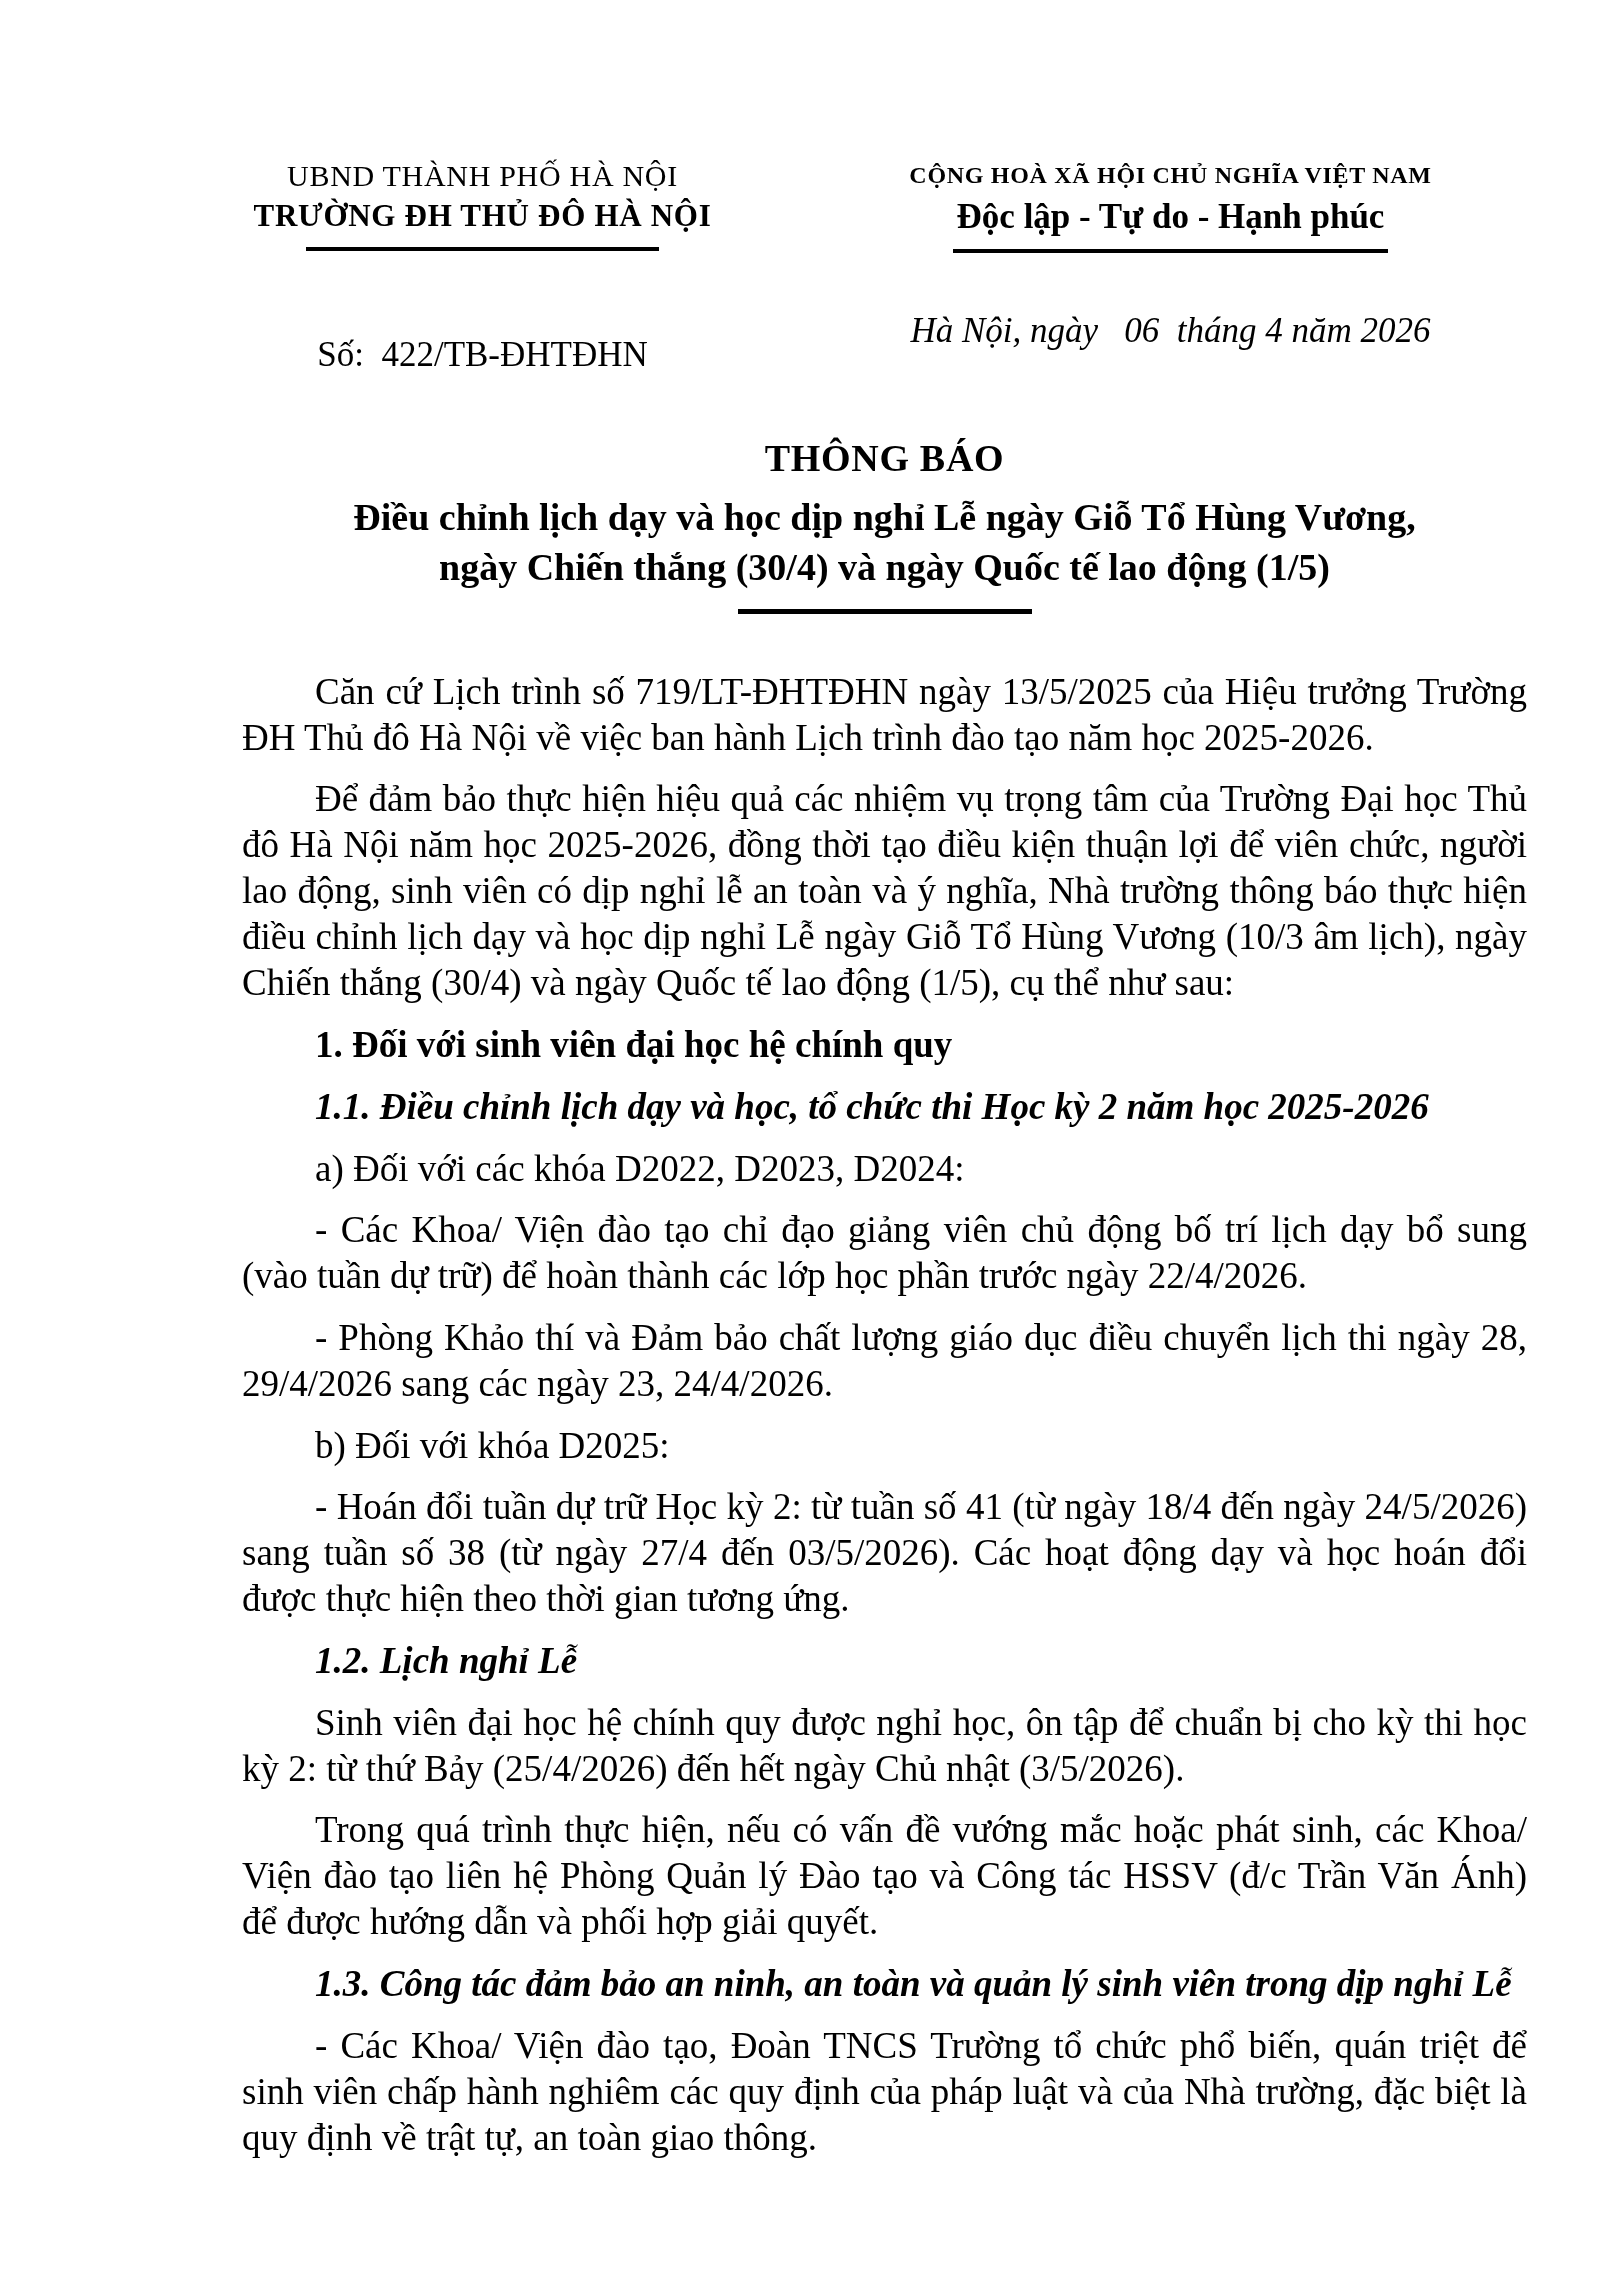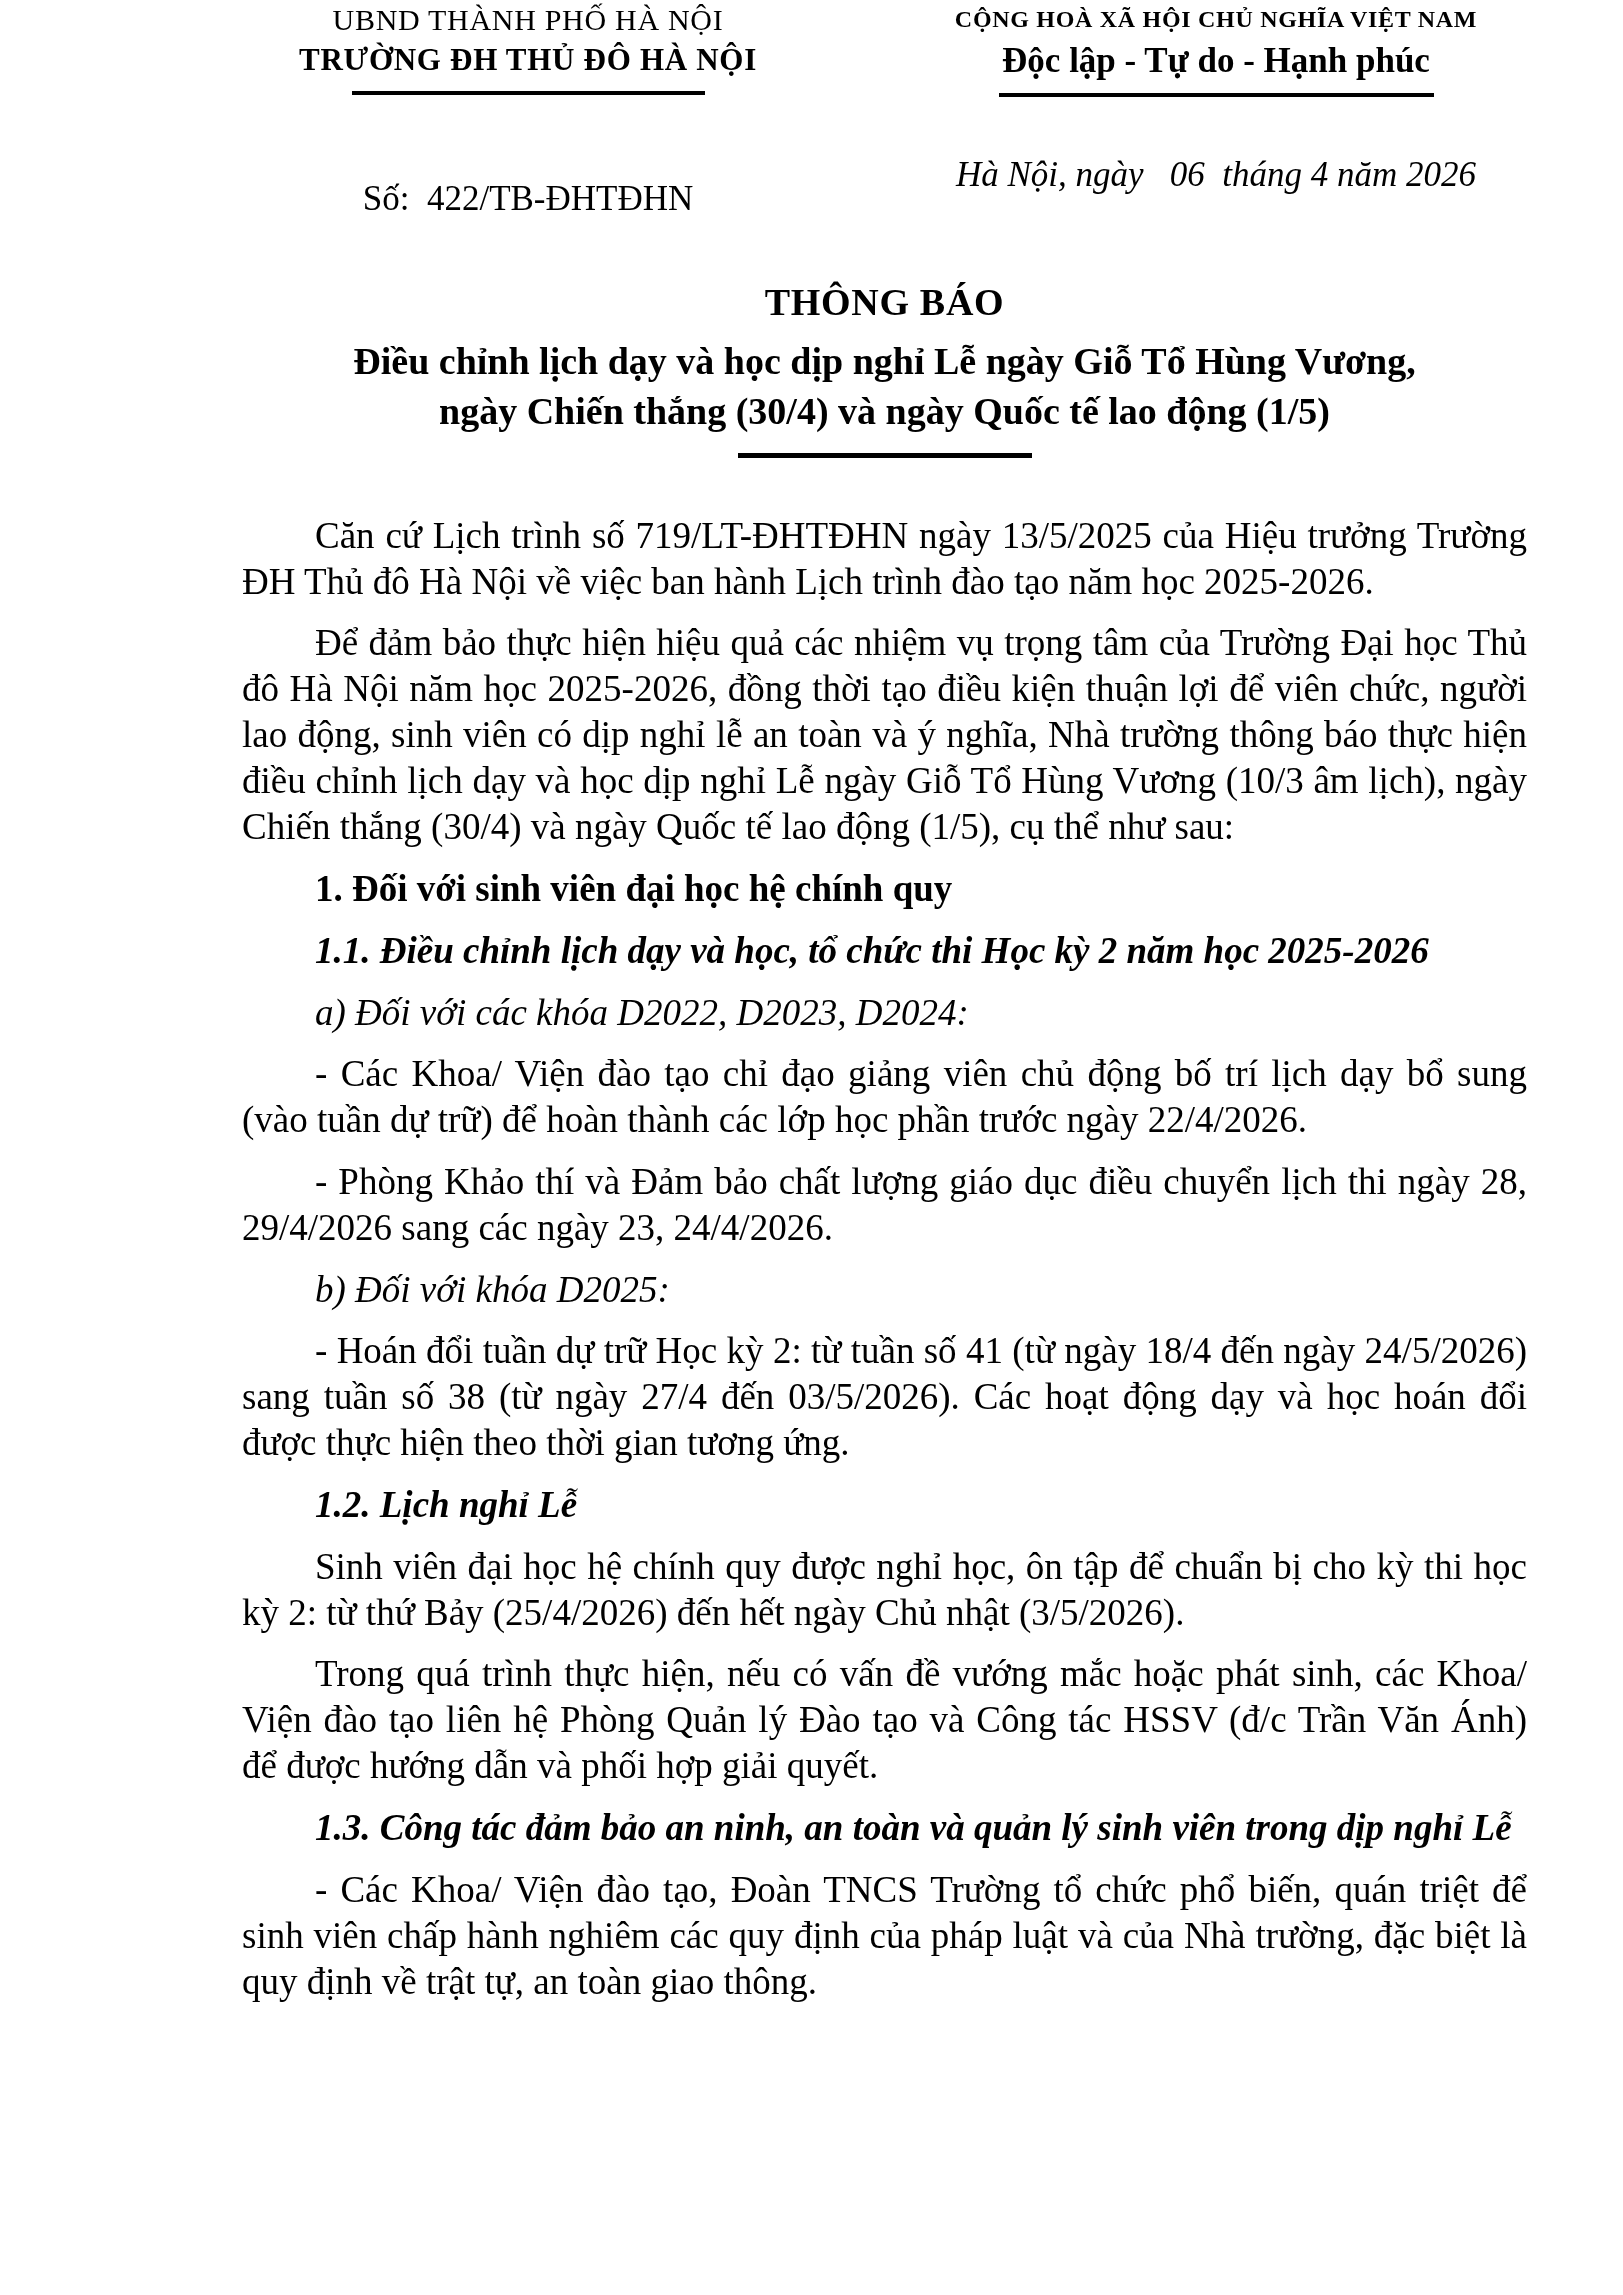--- a/index.html
+++ b/index.html
@@ -12,21 +12,22 @@
     width: 1623px;
     height: 2295px;
     background: #ffffff;
     color: #000000;
     font-family: "Liberation Serif", "DejaVu Serif", serif;
     overflow: hidden;
   }
   
   .doc-header {
     display: flex;
-    justify-content: center;
+    justify-content: flex-start;
+    padding-top: 156px;
   }
   .header-left {
     width: 523px;
     margin-left: 221px;
     text-align: center;
     flex: 0 0 auto;
   }
   .header-right {
     width: 723px;
     margin-left: 65px;
@@ -87,21 +88,21 @@
     margin-top: 55px;
     font-size: 37px;
     line-height: 46px;
   }
   .para {
     text-align: justify;
     text-indent: 73px;
     margin: 0 0 15.7px 0;
   }
   .bold { font-weight: bold; }
-  .italic { font-style: italic; }
+  .italic { }
   .bold-italic { font-weight: bold; font-style: italic; }
 </style>
 </head>
 <body>
 
 <div class="page">
 
   <header class="doc-header">
     <div class="header-left">
       <div class="org-line1">UBND THÀNH PHỐ HÀ NỘI</div>

